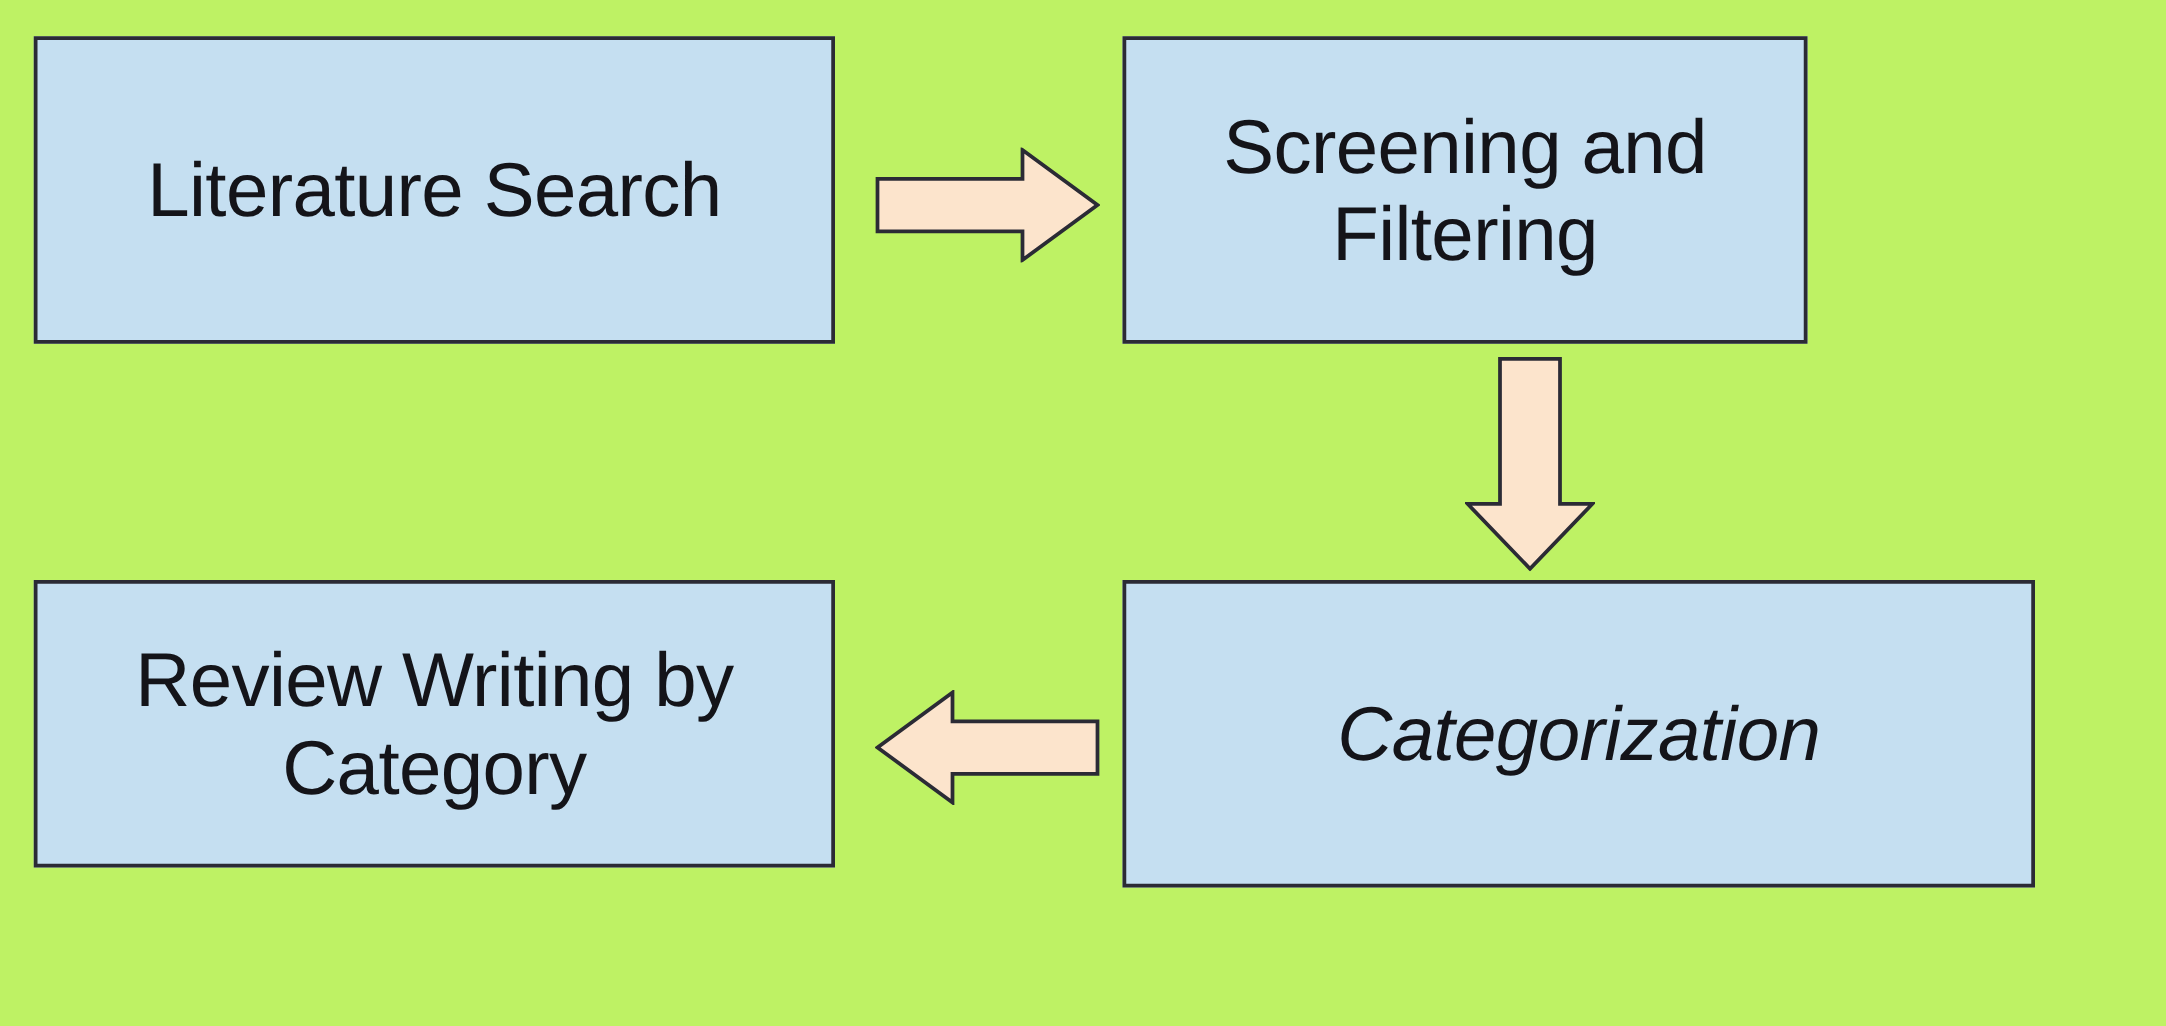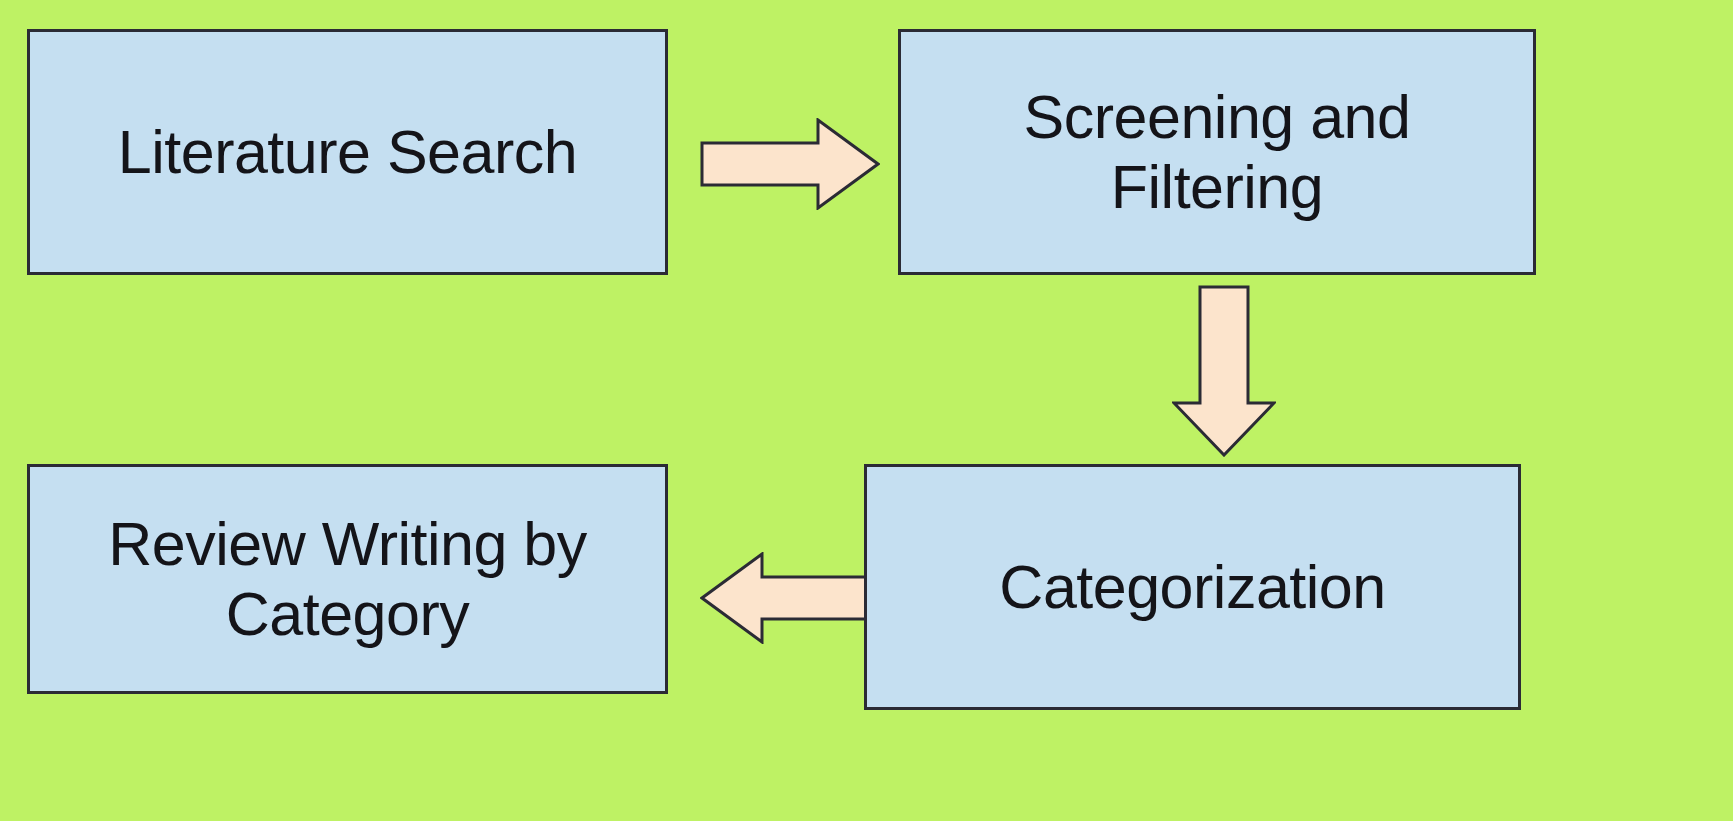--- a/index.html
+++ b/index.html
@@ -32,23 +32,23 @@
     color: #141419;
     font-family: "Liberation Sans", sans-serif;
     font-size: 61px;
     line-height: 1.15;
     letter-spacing: -0.5px;
     font-weight: 400;
     white-space: pre-line;
     padding: 0 12px;
   }
   #node-literature-search { left: 27px;  top: 29px;  width: 641px; height: 246px; }
-  #node-screening        { left: 898px; top: 29px;  width: 638px; height: 246px; }
+  #node-screening        { left: 898px; top: 29px;  width: 548px; height: 246px; }
   #node-review-writing   { left: 27px;  top: 464px; width: 641px; height: 230px; }
-  #node-categorization   { left: 864px; top: 464px; width: 657px; height: 246px; }
+  #node-categorization   { left: 898px; top: 464px; width: 730px; height: 246px; font-style: italic; }
 
   .arrow {
     position: absolute;
     overflow: visible;
   }
   #arrow-search-to-screening { left: 700px; top: 118px; width: 180px; height: 92px; }
   #arrow-screening-to-categorization { left: 1172px; top: 285px; width: 104px; height: 172px; }
   #arrow-categorization-to-review { left: 700px; top: 552px; width: 180px; height: 92px; }
 
   .arrow svg { display: block; width: 100%; height: 100%; }

